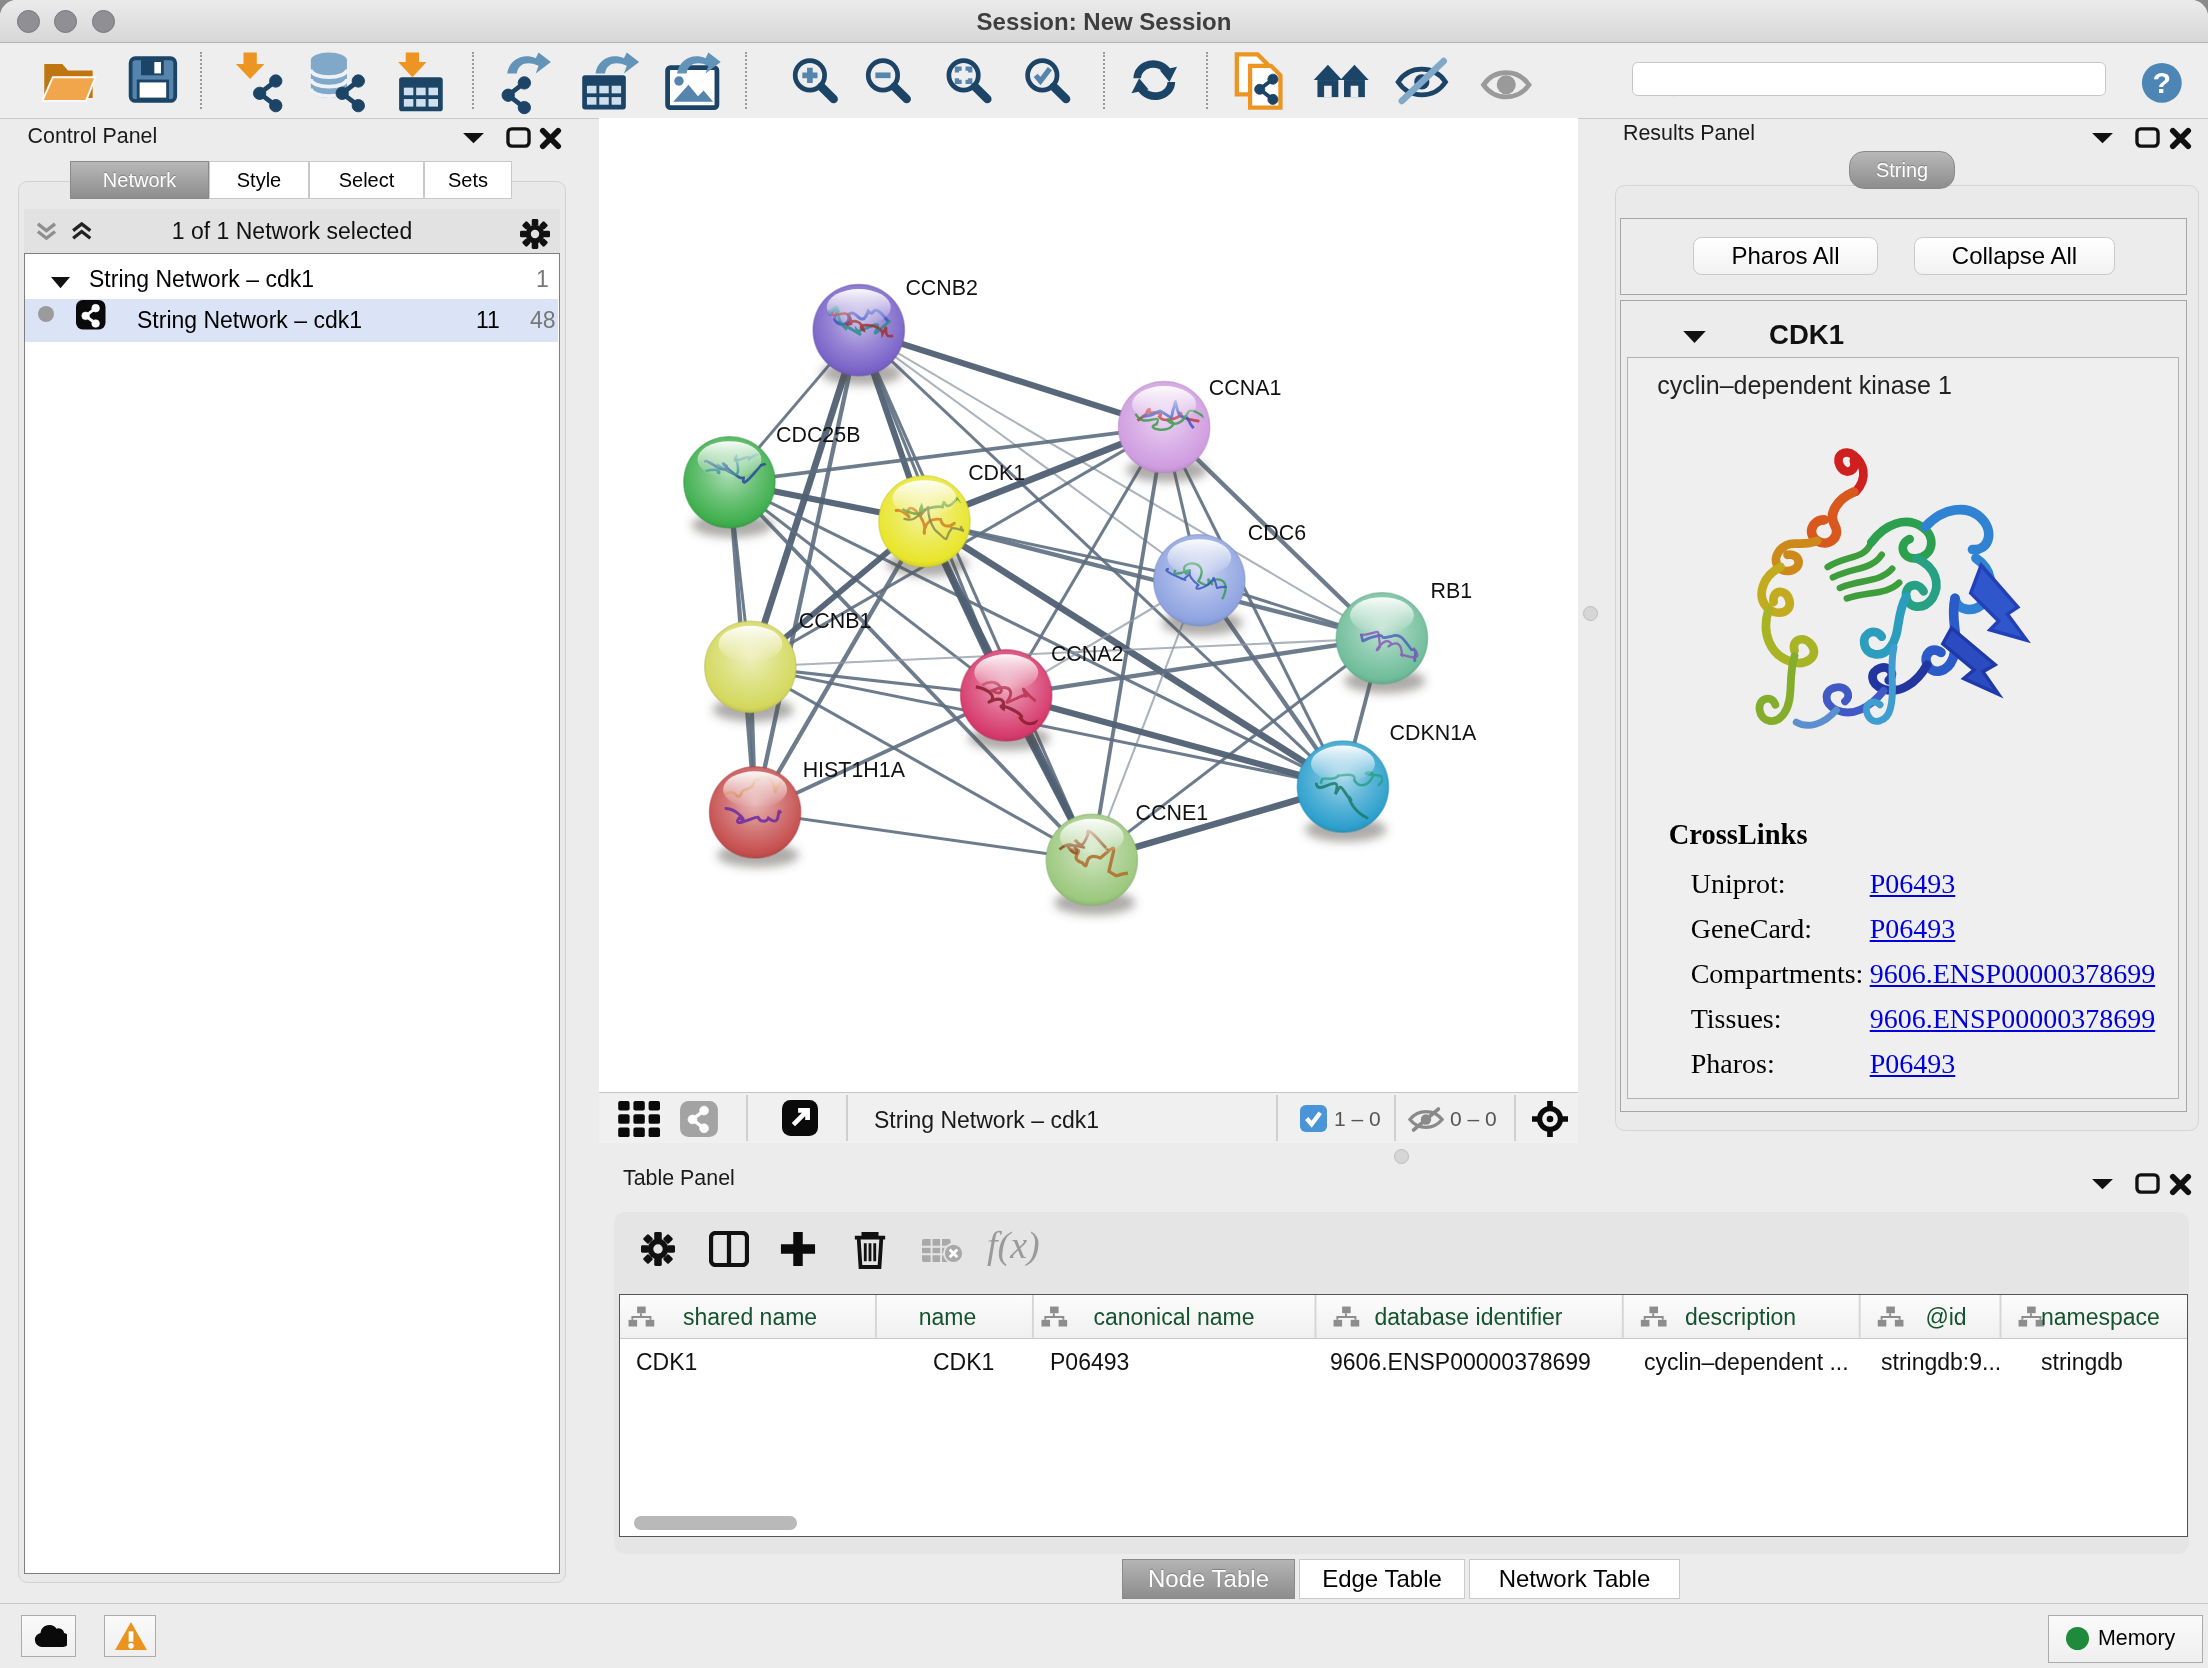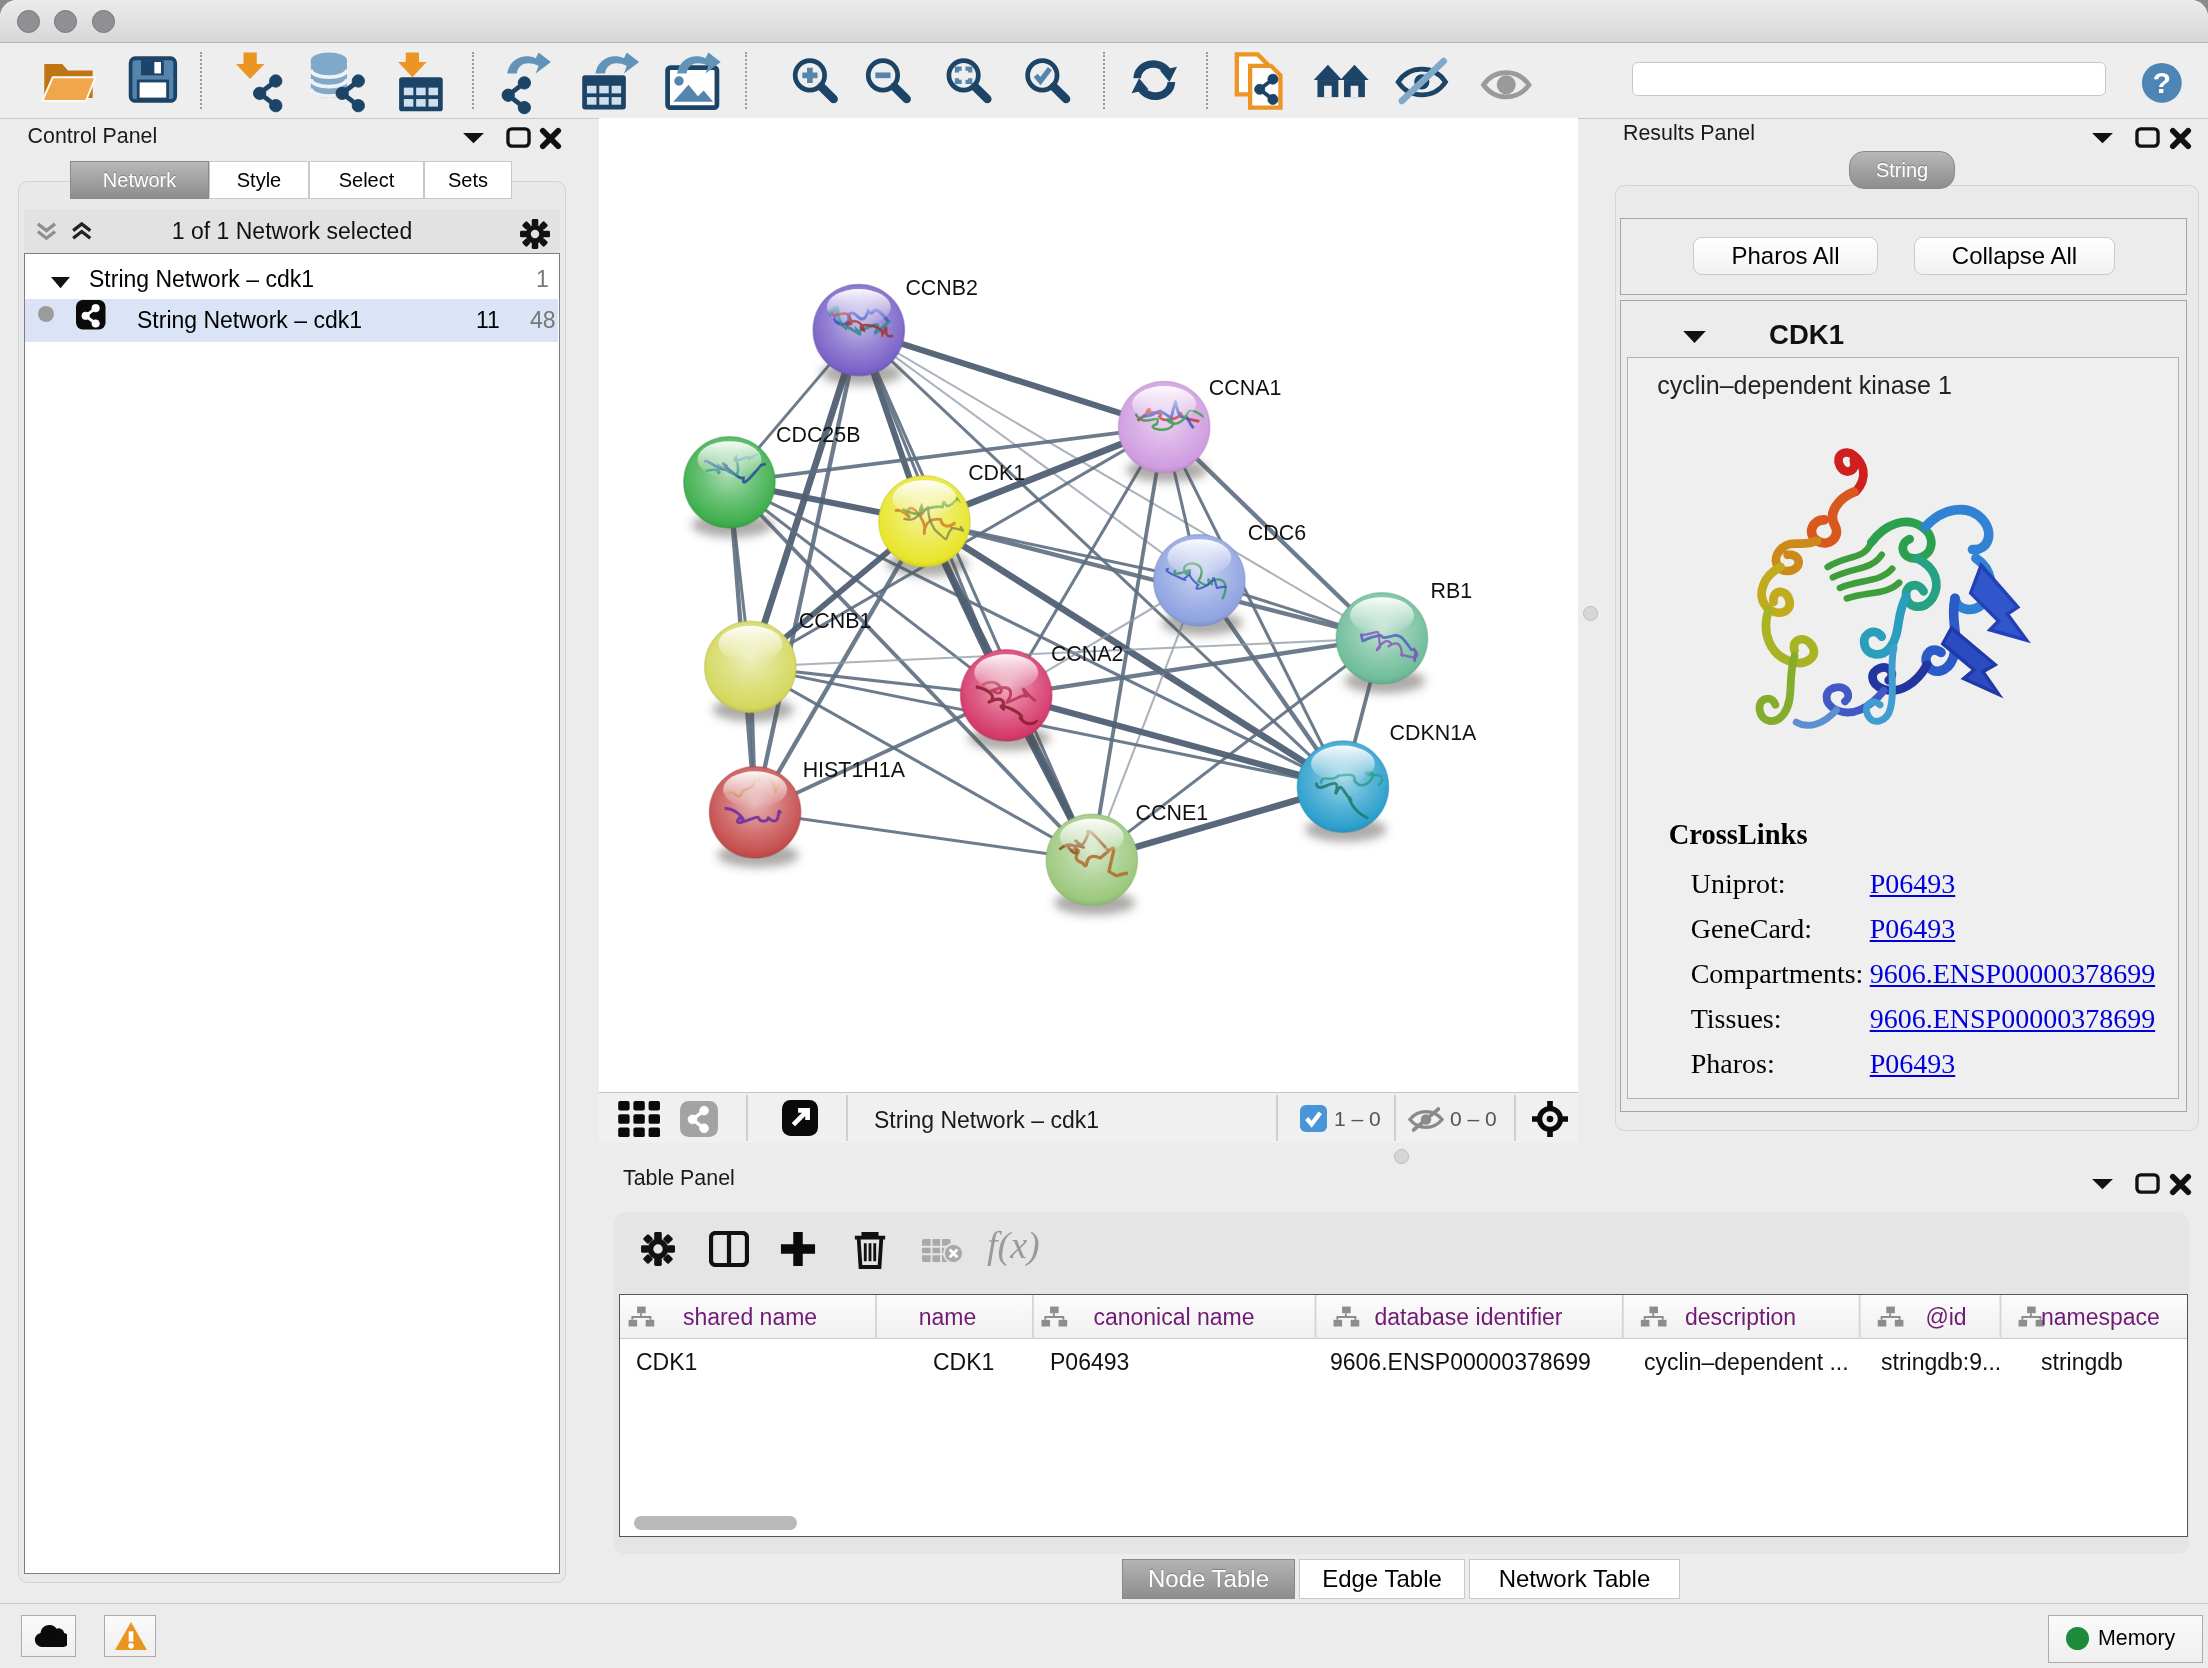--- a/index.html
+++ b/index.html
@@ -24,36 +24,37 @@
 #cp-list{position:absolute;left:24px;top:135px;width:536px;height:1321px;background:#fff;border:1.9px solid #7e7e7e;box-sizing:border-box;}
 .row2{position:absolute;left:0px;top:45px;width:533px;height:43px;background:#dbe4f6;}
 
 #rp-round{position:absolute;left:1615px;top:185px;width:582px;height:944px;background:#eaeaea;border:1px solid #d4d4d4;border-radius:9.5px;}
 .linkv{color:#0000dd;text-decoration:underline;}
 .rbox{position:absolute;box-sizing:border-box;border:1.9px solid #a6a6a6;background:#ececec;}
 .btn{position:absolute;background:linear-gradient(#ffffff,#f2f2f2);border:1.9px solid #c9c9c9;border-radius:8.6px;box-sizing:border-box;text-align:center;font-size:24px;color:#000;}
 
 #tp-tool{position:absolute;left:614px;top:1212px;width:1575px;height:342px;background:#e5e5e5;border-radius:11.4px;}
 #tp-table{position:absolute;left:619px;top:1294px;width:1569px;height:243px;background:#fff;border:1.9px solid #555;box-sizing:border-box;}
-.th{position:absolute;top:0;height:44px;box-sizing:border-box;font-size:23px;color:#701a75;text-align:center;line-height:44px;}
+.th{position:absolute;top:0;height:44px;box-sizing:border-box;font-size:23px;color:#14532d;text-align:center;line-height:44px;}
 .td{position:absolute;top:54px;height:40px;font-size:23px;color:#111;white-space:nowrap;}
 
 .btab{position:absolute;top:1559px;height:40px;box-sizing:border-box;border:1px solid #c9c9c9;background:#fff;color:#000;font-size:24px;text-align:center;line-height:38px;}
 .btab.tabsel{background:linear-gradient(#b4b4b4,#8d8d8d);color:#fff;border:1px solid #8a8a8a;}
 
 #statusline{position:absolute;left:0;top:1603px;width:100%;height:1px;background:#c9c9c9;}
 .sbtn{position:absolute;top:1615px;height:42px;background:linear-gradient(#fafafa,#efefef);border:1.9px solid #ababab;box-sizing:border-box;}
 </style>
 </head>
 <body>
 <div id="win">
   <div id="titlebar">
     <div class="tl" style="left:17px;"></div>
     <div class="tl" style="left:54px;"></div>
     <div class="tl" style="left:92px;"></div>
+    <div id="title">Session: New Session</div>
   </div>
   <div id="toolbar">
     <div class="sep" style="left:200px;"></div>
     <div class="sep" style="left:472px;"></div>
     <div class="sep" style="left:745px;"></div>
     <div class="sep" style="left:1103px;"></div>
     <div class="sep" style="left:1206px;"></div>
     <svg id="tb-icons" style="position:absolute;left:0;top:0;" width="2208" height="74" viewBox="0 0 2322 78">
       <defs>
         <g id="shareg">

